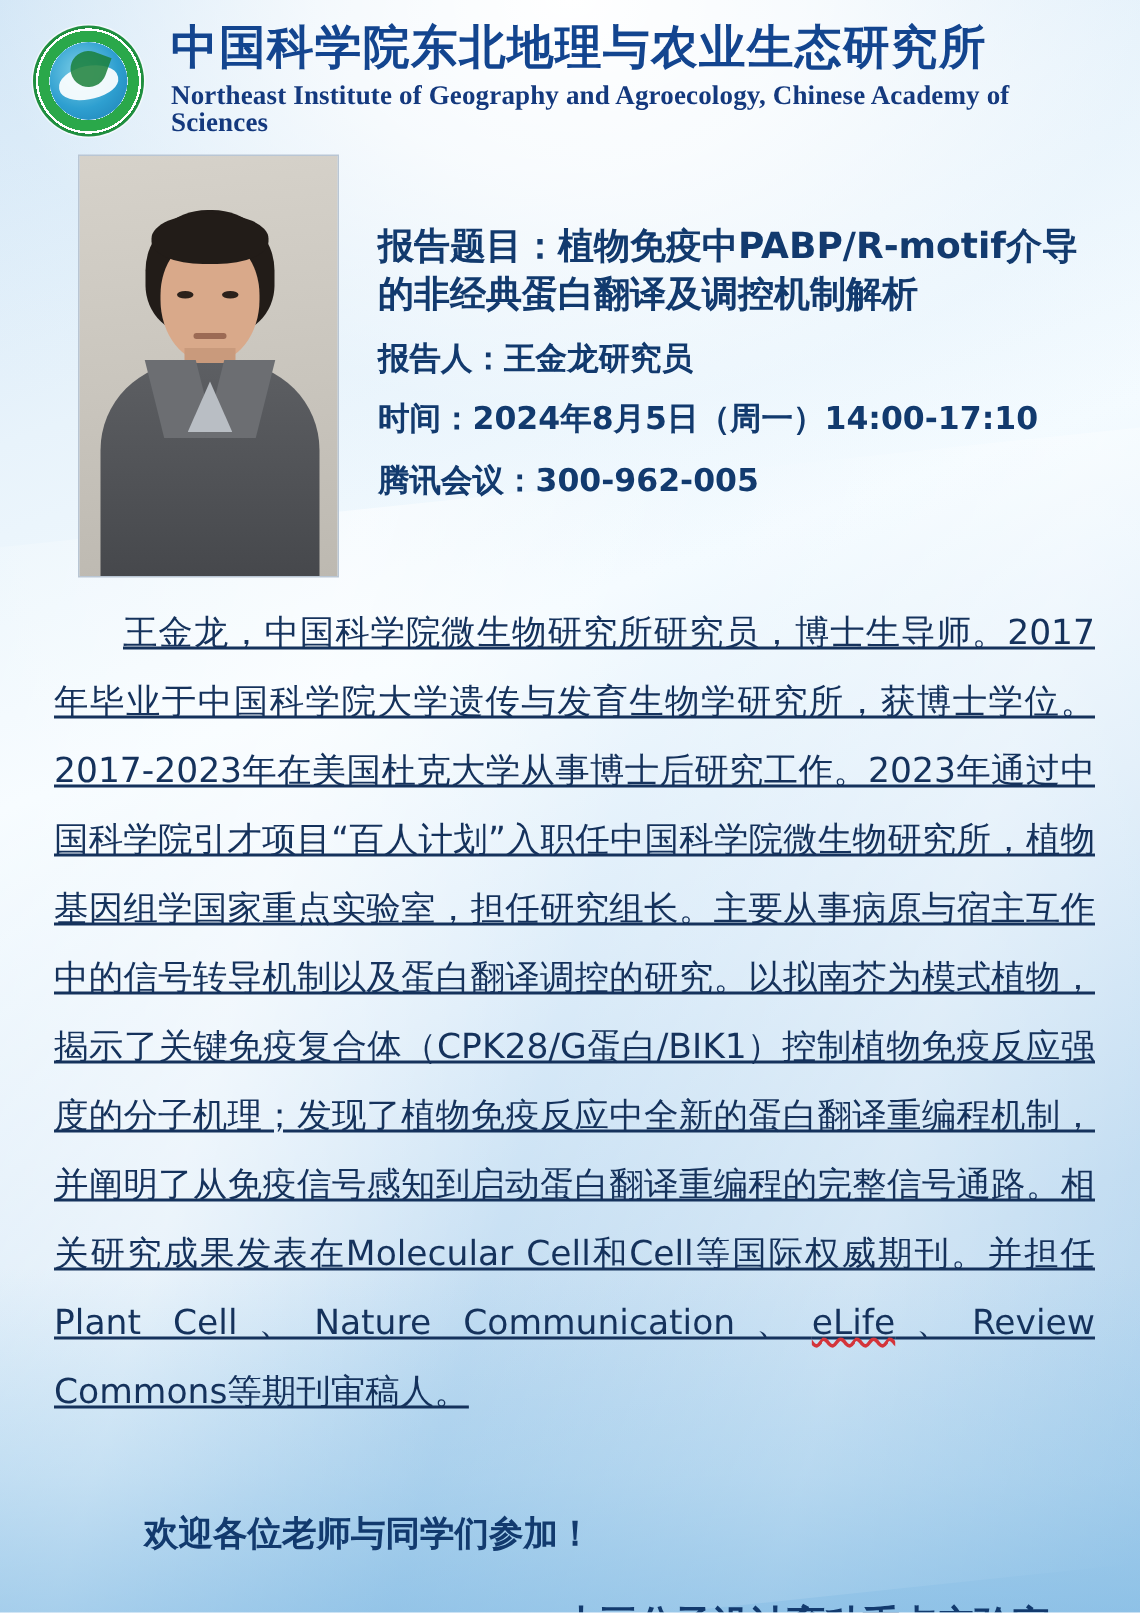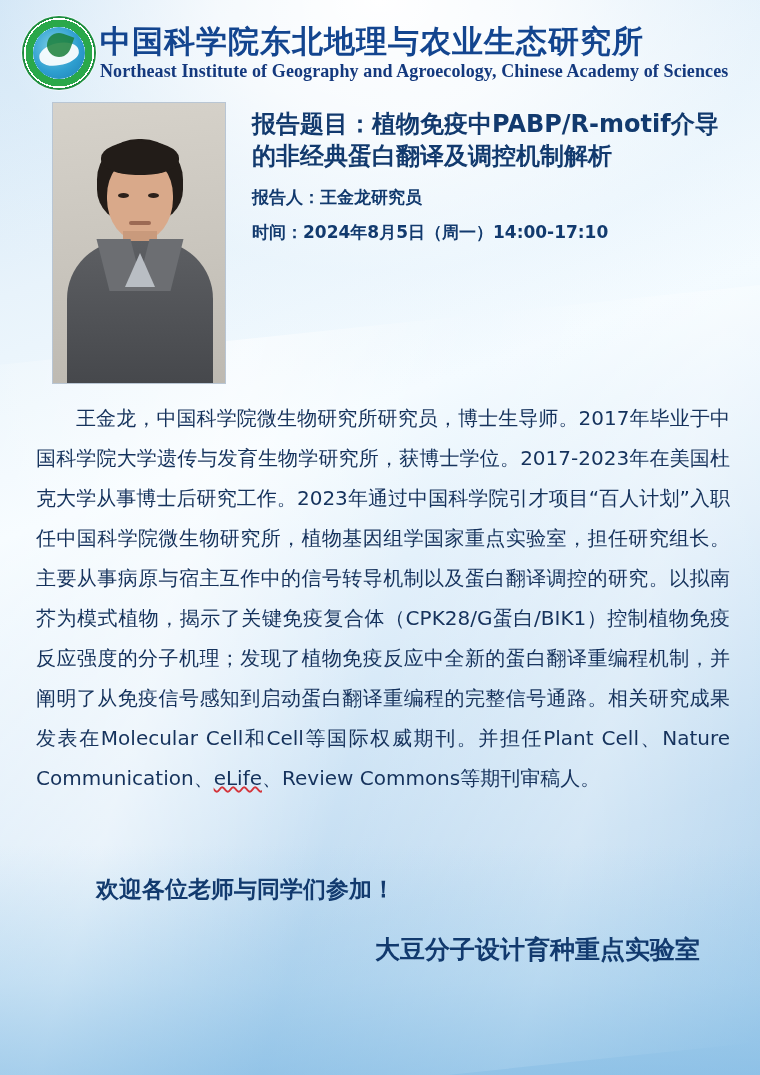--- a/index.html
+++ b/index.html
@@ -81,21 +81,21 @@
     content: "";
     position: absolute;
     left: 14px; top: 6px;
     width: 24px; height: 24px;
     background: #1a7f3a;
     border-radius: 50% 0 50% 50%;
     transform: rotate(20deg);
     opacity: .85;
   }
   .org {
-    margin-left: 4px;
+    margin-left: 18px;
     line-height: 1.05;
   }
   .org-cn {
     font-family: "DejaVu Sans", sans-serif;
     font-size: 31px;
     font-weight: bold;
     color: #13458f;
     letter-spacing: 1px;
   }
   .org-en {
@@ -104,20 +104,21 @@
     font-size: 18px;
     font-weight: bold;
     color: #14397e;
     letter-spacing: .1px;
   }
 
   
   .top-block {
     display: flex;
     padding: 6px 24px 0 52px;
+    align-items: center;
   }
   .photo {
     width: 172px;
     height: 280px;
     flex: 0 0 172px;
     border: 1px solid #b9c6d4;
     background: linear-gradient(180deg, #d9d4cd 0%, #cfcac3 100%);
     position: relative;
     overflow: hidden;
   }
@@ -200,46 +201,47 @@
   .talk-title {
     font-family: "DejaVu Sans", sans-serif;
     font-size: 24px;
     font-weight: bold;
     line-height: 1.34;
     color: #123a6e;
     margin: 6px 0 14px 0;
   }
   .talk-row {
     font-family: "DejaVu Sans", sans-serif;
-    font-size: 17px;
+    font-size: 21px;
     font-weight: bold;
     color: #123a6e;
     margin-bottom: 13px;
     line-height: 1.3;
   }
 
   
   .bio {
     margin: 14px 30px 0 36px;
     font-family: "DejaVu Sans", sans-serif;
-    font-size: 20px;
+    font-size: 23px;
     line-height: 2.0;
     color: #15325c;
     text-align: justify;
     text-justify: inter-ideograph;
     text-indent: 2em;
+    text-decoration: underline;
   }
   .bio .ul-red {
     text-decoration: underline wavy #d4343a;
     text-decoration-skip-ink: none;
   }
 
   
   .welcome {
-    margin: 76px 0 0 96px;
+    margin: 56px 0 0 96px;
     font-family: "DejaVu Sans", sans-serif;
     font-size: 23px;
     font-weight: bold;
     color: #123a6e;
   }
   .lab {
     margin: 28px 60px 0 0;
     text-align: right;
     font-family: "DejaVu Sans", sans-serif;
     font-size: 25px;
@@ -276,20 +278,21 @@
         <div class="body"></div>
         <div class="collar-l"></div>
         <div class="collar-r"></div>
         <div class="shirt"></div>
       </div>
 
       <div class="talk">
         <div class="talk-title">报告题目：植物免疫中PABP/R-motif介导的非经典蛋白翻译及调控机制解析</div>
         <div class="talk-row">报告人：王金龙研究员</div>
         <div class="talk-row">时间：2024年8月5日（周一）14:00-17:10</div>
+        <div class="talk-row">腾讯会议：300-962-005</div>
       </div>
     </div>
 
     <div class="bio">
       <span>王金龙，中国科学院微生物研究所研究员，博士生导师。2017年毕业于中国科学院大学遗传与发育生物学研究所，获博士学位。2017-2023年在美国杜克大学从事博士后研究工作。2023年通过中国科学院引才项目“百人计划”入职任中国科学院微生物研究所，植物基因组学国家重点实验室，担任研究组长。主要从事病原与宿主互作中的信号转导机制以及蛋白翻译调控的研究。以拟南芥为模式植物，揭示了关键免疫复合体（CPK28/G蛋白/BIK1）控制植物免疫反应强度的分子机理；发现了植物免疫反应中全新的蛋白翻译重编程机制，并阐明了从免疫信号感知到启动蛋白翻译重编程的完整信号通路。相关研究成果发表在Molecular Cell和Cell等国际权威期刊。并担任Plant Cell、Nature Communication、</span><span class="ul-red">eLife</span><span>、Review Commons等期刊审稿人。</span>
     </div>
 
     <div class="welcome">欢迎各位老师与同学们参加！</div>
     <div class="lab">大豆分子设计育种重点实验室</div>
 

